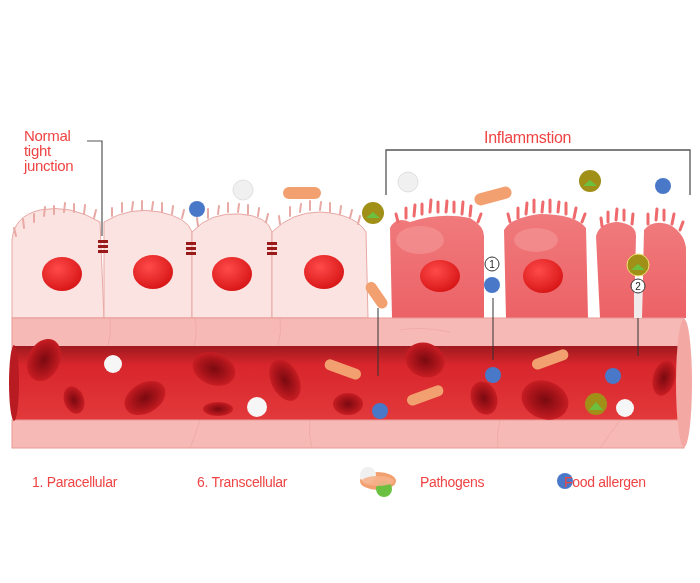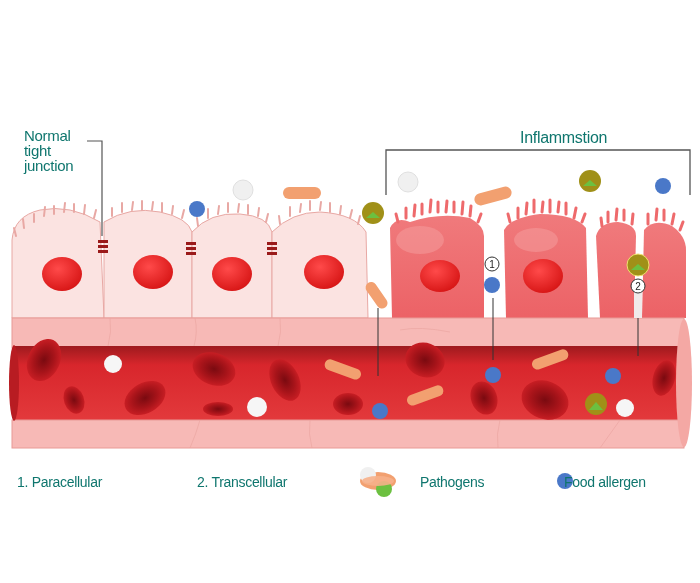--- a/index.html
+++ b/index.html
@@ -1,20 +1,20 @@
 <!DOCTYPE html>
 <html><head>
 <meta charset="utf-8">
 <style>
   html,body{margin:0;padding:0;background:#fff;}
   body{width:700px;height:583px;position:relative;overflow:hidden;font-family:"Liberation Sans",sans-serif;}
   #diagram{position:absolute;left:0;top:0;width:700px;height:583px;}
-  .lbl{position:absolute;color:#0f766e;font-family:"Liberation Sans",sans-serif;letter-spacing:-0.3px;}
+  .lbl{position:absolute;color:#ef4444;font-family:"Liberation Sans",sans-serif;letter-spacing:-0.3px;}
   .nj{left:24px;top:128px;font-size:15px;line-height:15px;width:80px;}
-  .infl{left:484px;top:129px;font-size:16px;margin-left:36px;}
+  .infl{left:484px;top:129px;font-size:16px;}
   .leg{top:474px;font-size:14px;}
 </style>
 </head>
 <body>
 
 <svg id="diagram" viewBox="0 0 700 583" xmlns="http://www.w3.org/2000/svg">
   <defs>
     <radialGradient id="nucG" cx="40%" cy="35%" r="70%">
       <stop offset="0" stop-color="#ff4a4a"></stop>
         <stop offset="1" stop-color="#d61414"></stop>
@@ -196,16 +196,16 @@
   <circle cx="565" cy="481" r="8" fill="#4a78c8"></circle>
 </svg>
 
 <div class="lbl nj">
   <div>Normal</div>
   <div>tight</div>
   <div>junction</div>
 </div>
 <div class="lbl infl">Inflammstion</div>
 
-<div class="lbl leg" style="left:17px;">1. Paracellular</div>
-<div class="lbl leg" style="left:197px;">2. Transcellular</div>
+<div class="lbl leg" style="left:32px;">1. Paracellular</div>
+<div class="lbl leg" style="left:197px;">6. Transcellular</div>
 <div class="lbl leg" style="left:400px;margin-left:20px;">Pathogens</div>
 <div class="lbl leg" style="left:564px;">Food allergen</div>
 
 </body></html>

